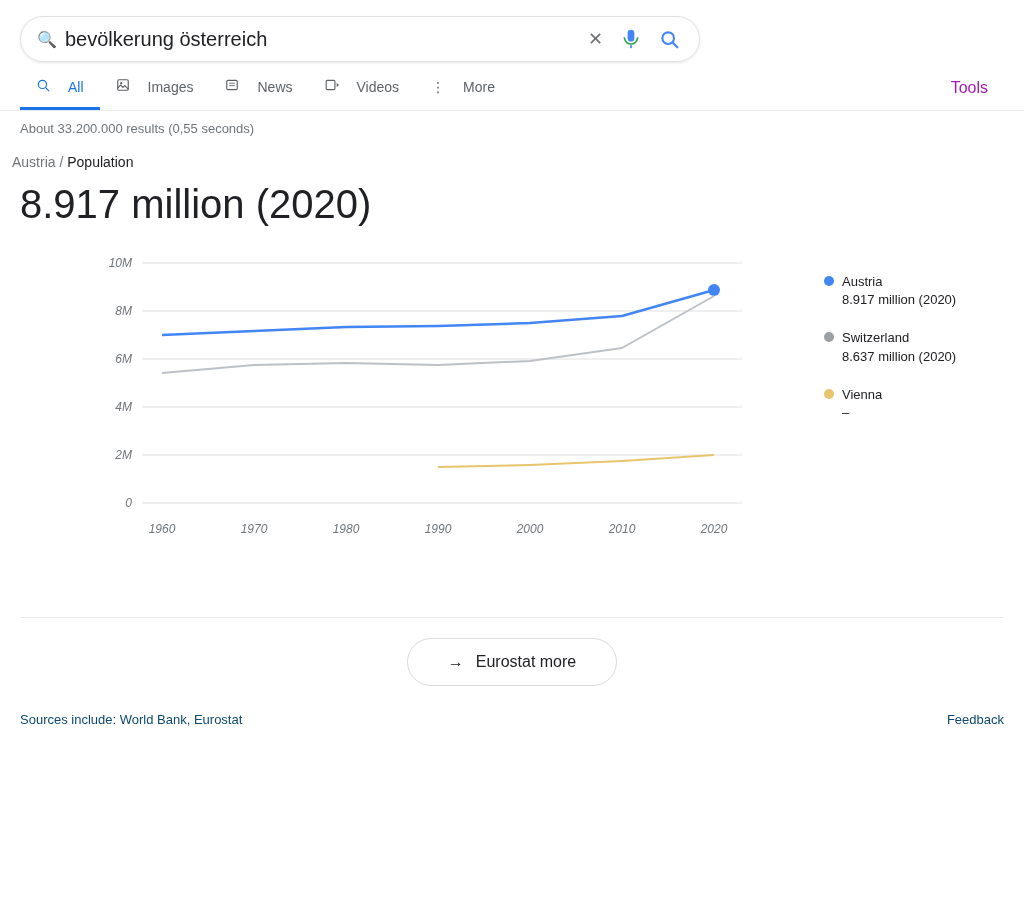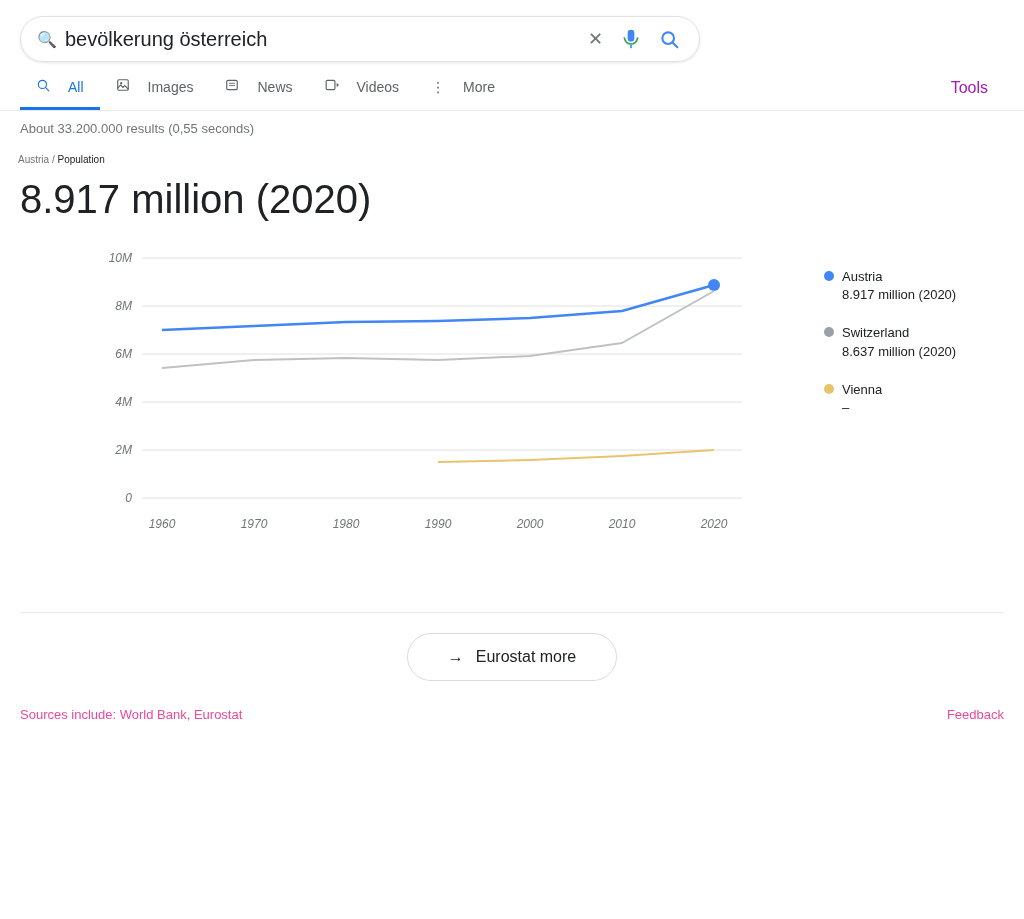--- a/index.html
+++ b/index.html
@@ -88,22 +88,22 @@
 
     
     .results-info {
       padding: 10px 20px;
       font-size: 13px;
       color: #70757a;
     }
 
     
     .breadcrumb {
-      padding: 8px 20px 4px 18px;
-      font-size: 10px;
+      padding: 8px 20px 4px 12px;
+      font-size: 14px;
       color: #70757a;
     }
     .breadcrumb span.bold {
       font-weight: 500;
       color: #202124;
     }
 
     
     .population-value {
       padding: 8px 20px 16px 20px;
@@ -172,21 +172,21 @@
       cursor: pointer;
       color: #202124;
     }
 
     
     .footer {
       display: flex;
       justify-content: space-between;
       padding: 16px 20px;
       font-size: 13px;
-      color: #ec4899;
+      color: #0c4a6e;
       margin-top: 10px;
     }
   </style>
 </head>
 <body>
 
 <div class="header">
   <div class="search-bar">
     <span class="tab-icon" style="color:#4285f4;margin-right:8px;font-size:16px;">🔍</span>
     <span class="search-input-text">bevölkerung österreich</span>

